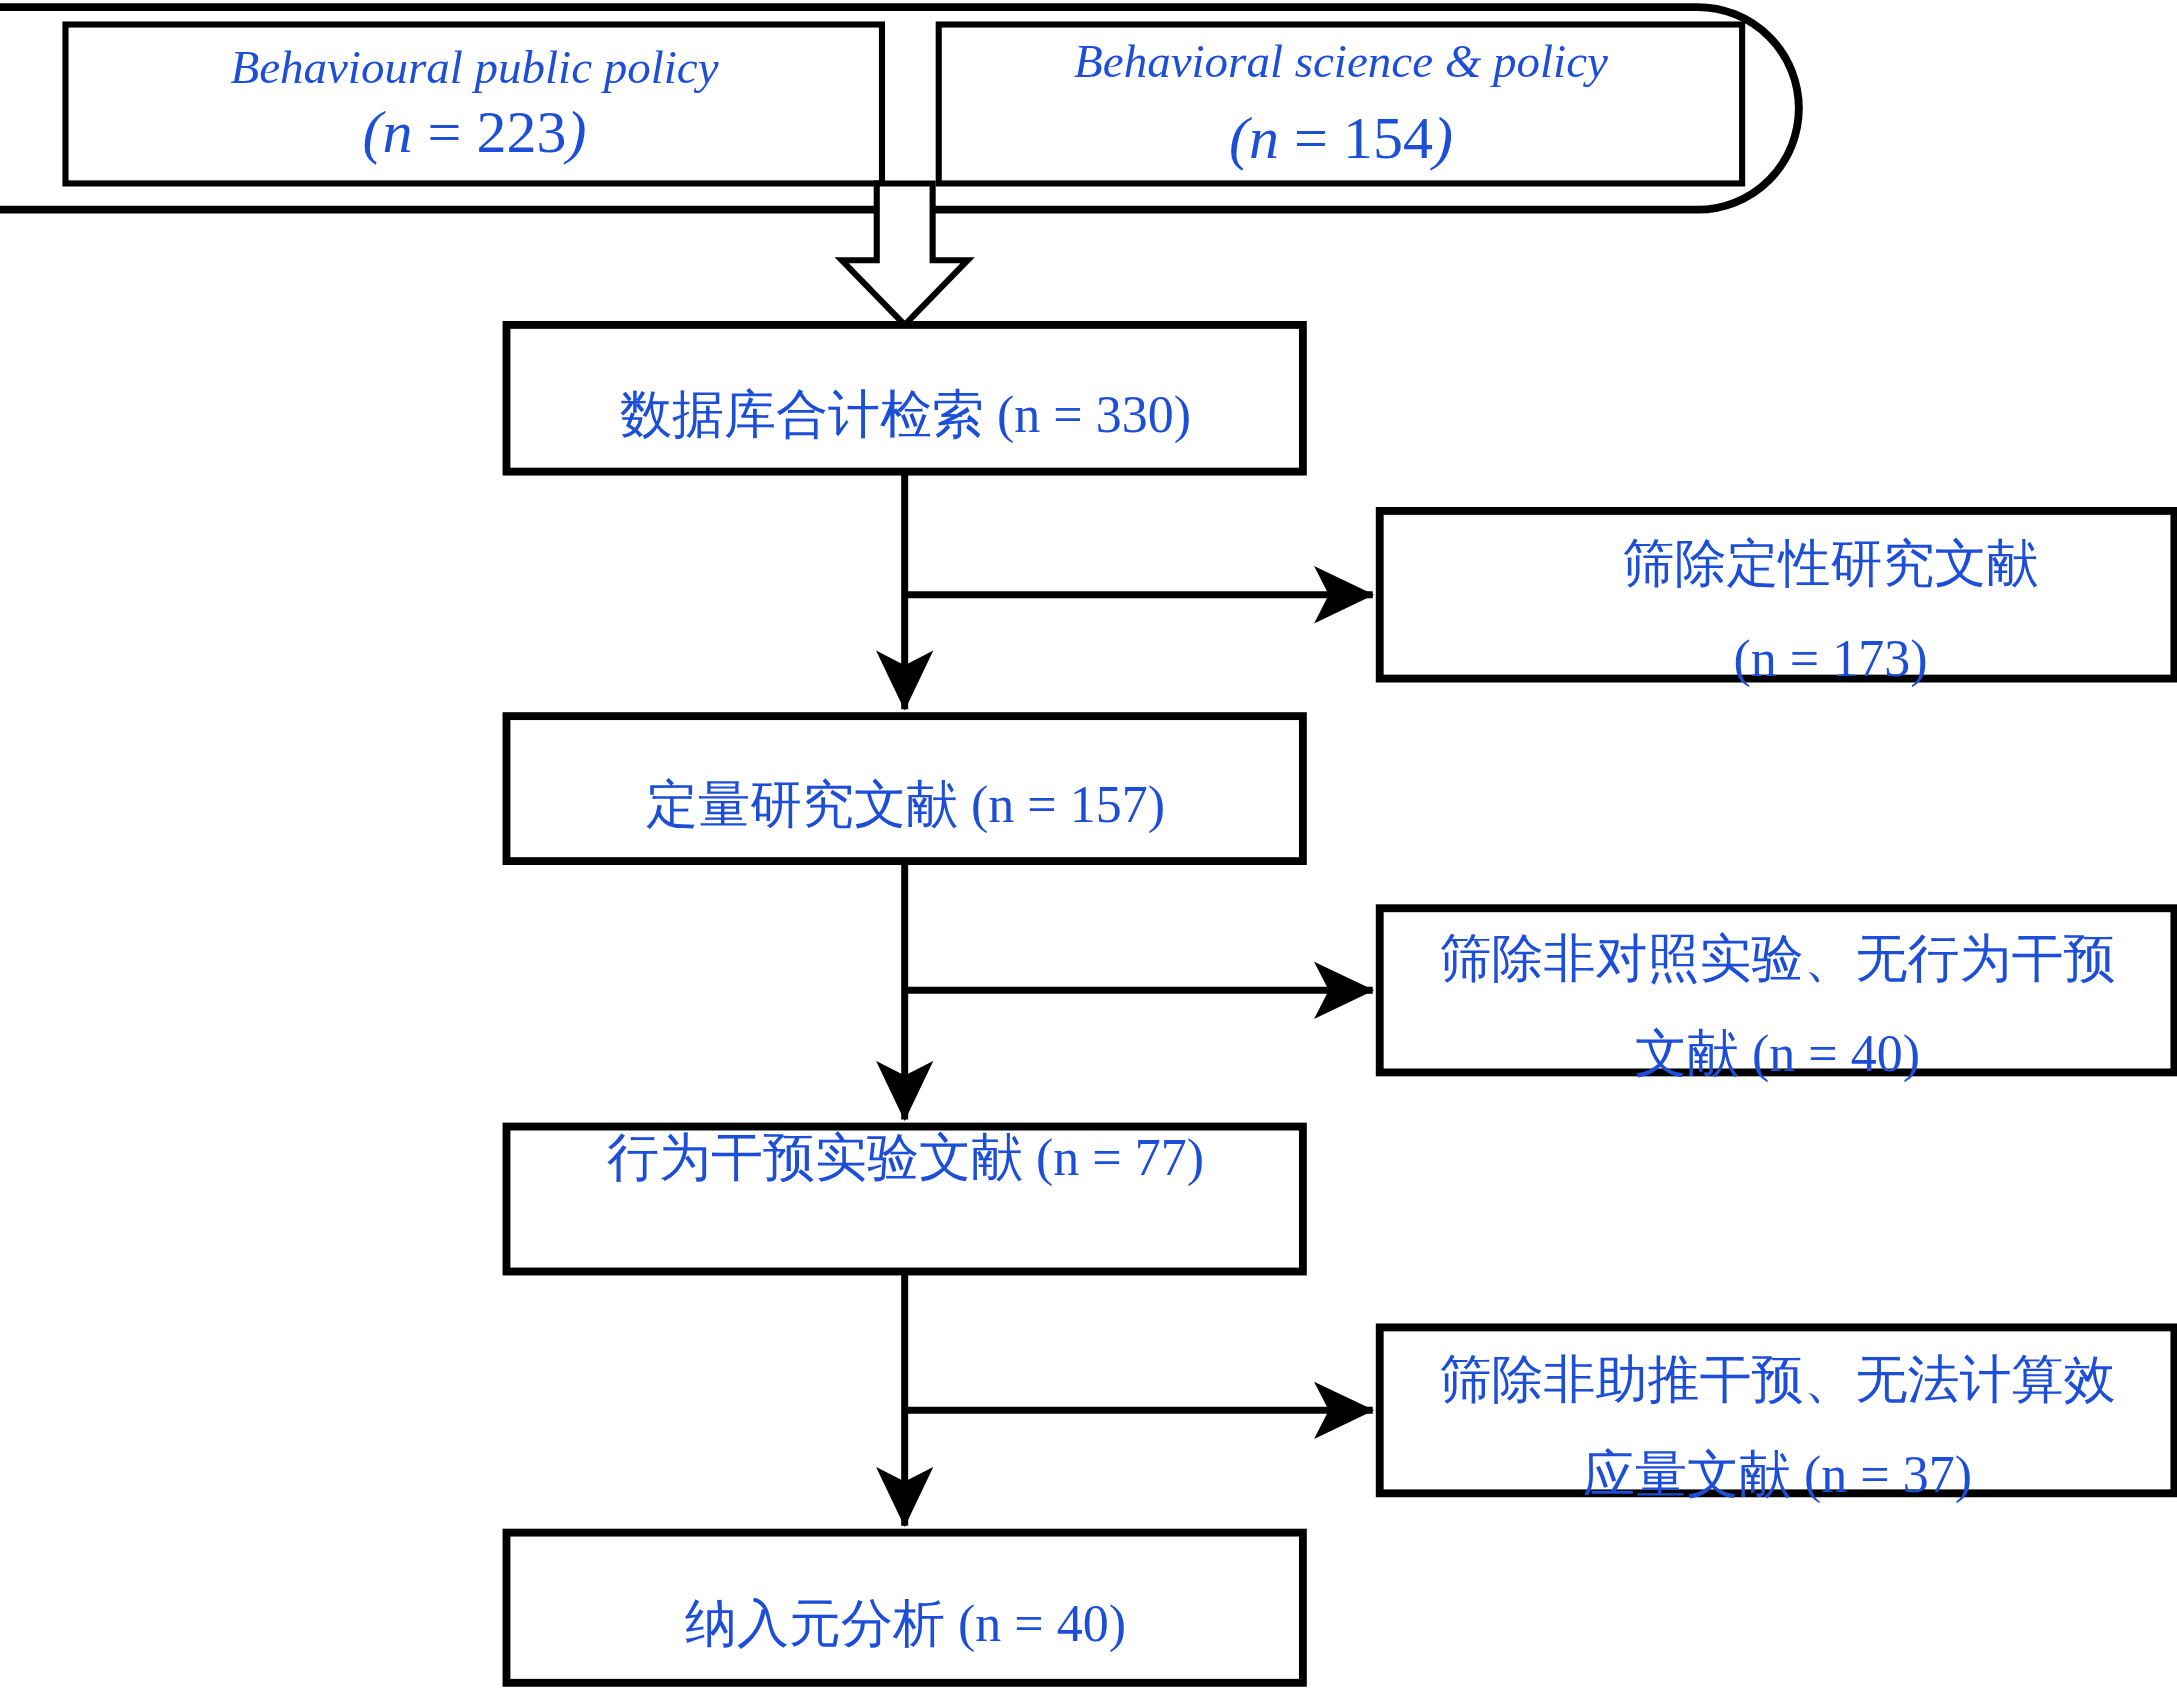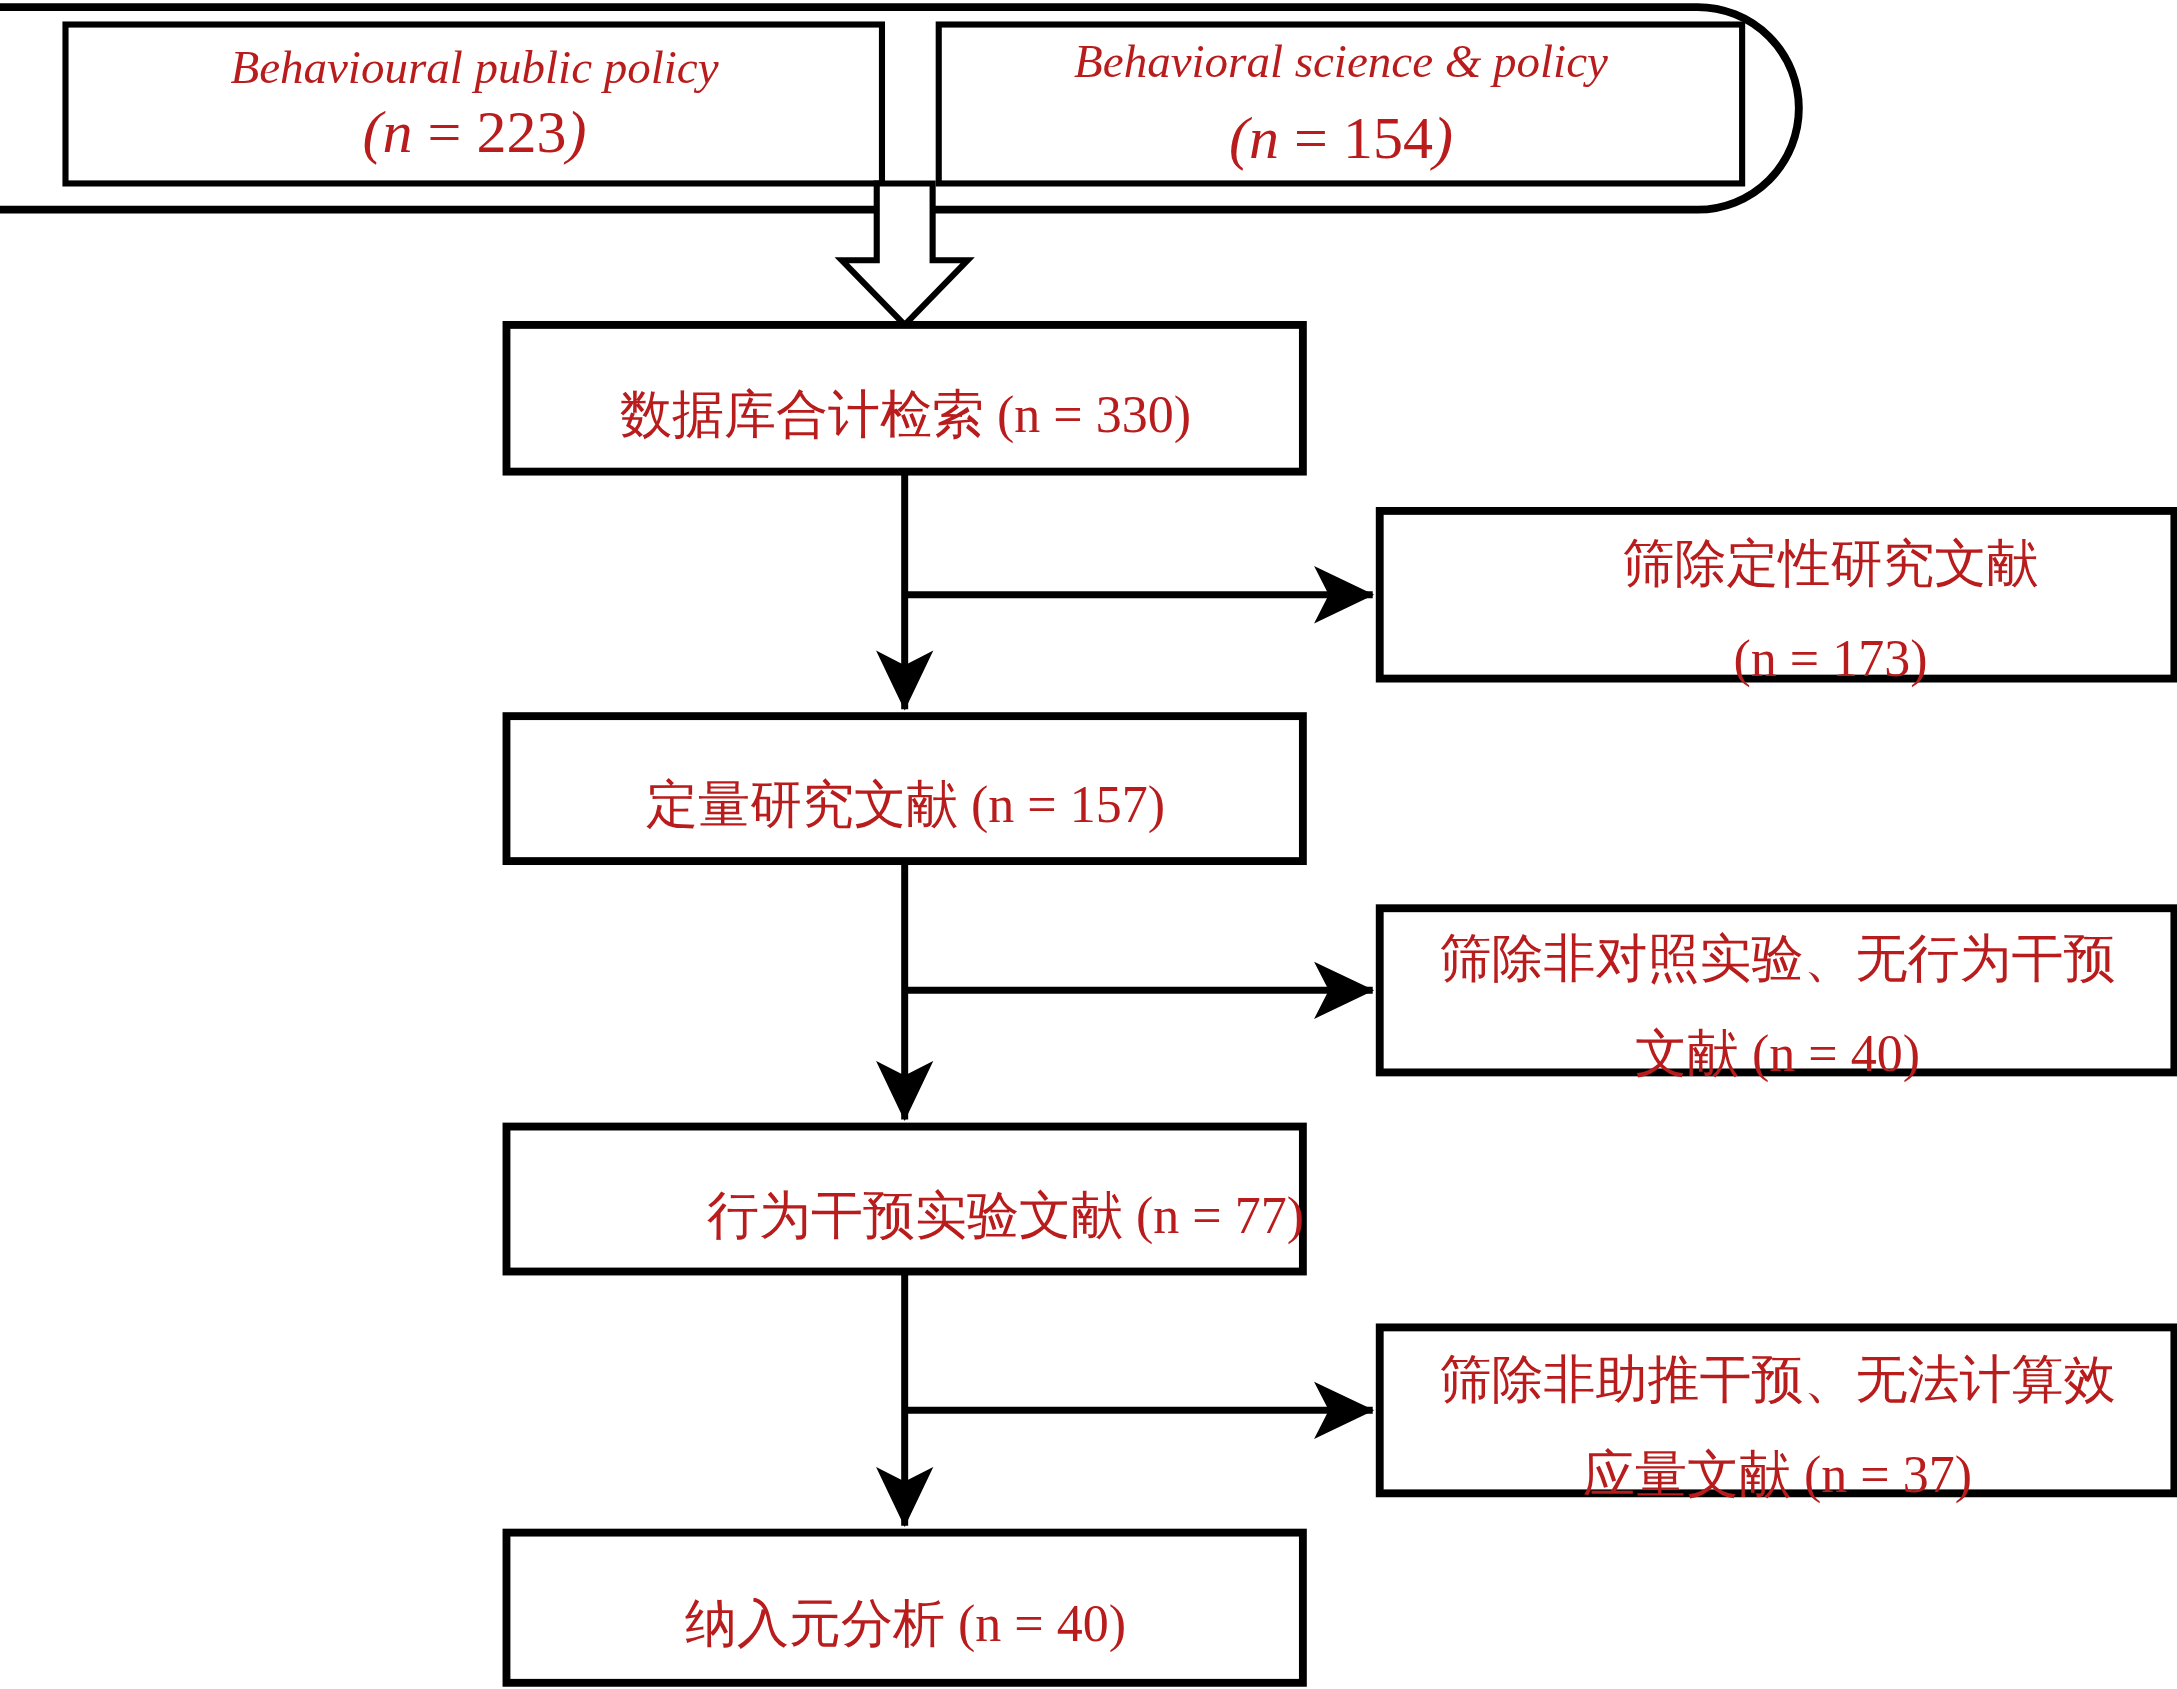--- a/index.html
+++ b/index.html
@@ -3,21 +3,21 @@
 <meta charset="utf-8">
 <style>
   html,body{margin:0;padding:0;background:#ffffff;}
   body{width:2177px;height:1689px;overflow:hidden;
        font-family:"Liberation Serif","DejaVu Serif",serif;}
   #stage{position:relative;width:2177px;height:1689px;background:#fff;}
   svg#chart{position:absolute;left:0;top:0;width:2177px;height:1689px;display:block;}
   .node-text{
     position:absolute;display:flex;flex-direction:column;
     align-items:center;justify-content:center;text-align:center;
-    color:#b91c1c;line-height:1.22;pointer-events:none;
+    color:#1d4ed8;line-height:1.22;pointer-events:none;
   }
   .src-label{font-style:italic;font-weight:400;font-size:47px;white-space:nowrap;}
   .src-n{font-size:60px;white-space:nowrap;}
   .cn-line{font-size:52px;white-space:nowrap;margin-top:32px;}
   .ital{font-style:italic;}
 </style>
 </head>
 <body>
 
 <div id="stage">
@@ -71,21 +71,21 @@
   </div>
 
   <div class="node-text" style="left:507px;top:325px;width:797px;height:147px;">
     <div class="cn-line">数据库合计检索 (n = 330)</div>
   </div>
 
   <div class="node-text" style="left:507px;top:716px;width:797px;height:145px;">
     <div class="cn-line">定量研究文献 (n = 157)</div>
   </div>
 
-  <div class="node-text" style="left:507px;top:1127px;width:797px;height:145px;align-items:flex-end;">
+  <div class="node-text" style="left:507px;top:1069px;width:797px;height:145px;">
     <div class="cn-line">行为干预实验文献 (n = 77)</div>
   </div>
 
   <div class="node-text" style="left:507px;top:1533px;width:797px;height:150px;">
     <div class="cn-line">纳入元分析 (n = 40)</div>
   </div>
 
   <div class="node-text" style="left:1433px;top:511px;width:795px;height:168px;">
     <div class="cn-line">筛除定性研究文献</div>
     <div class="cn-line">(n = 173)</div>

